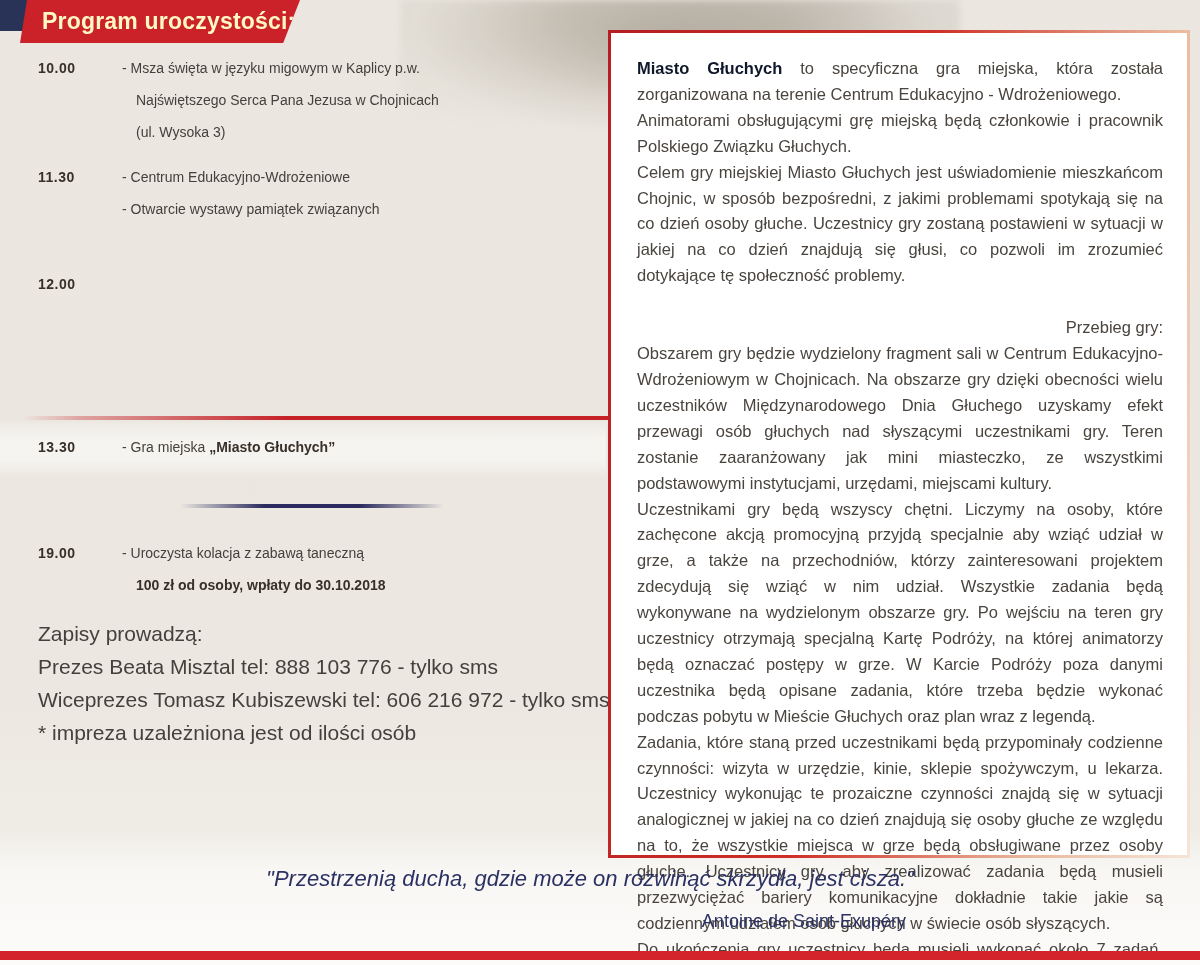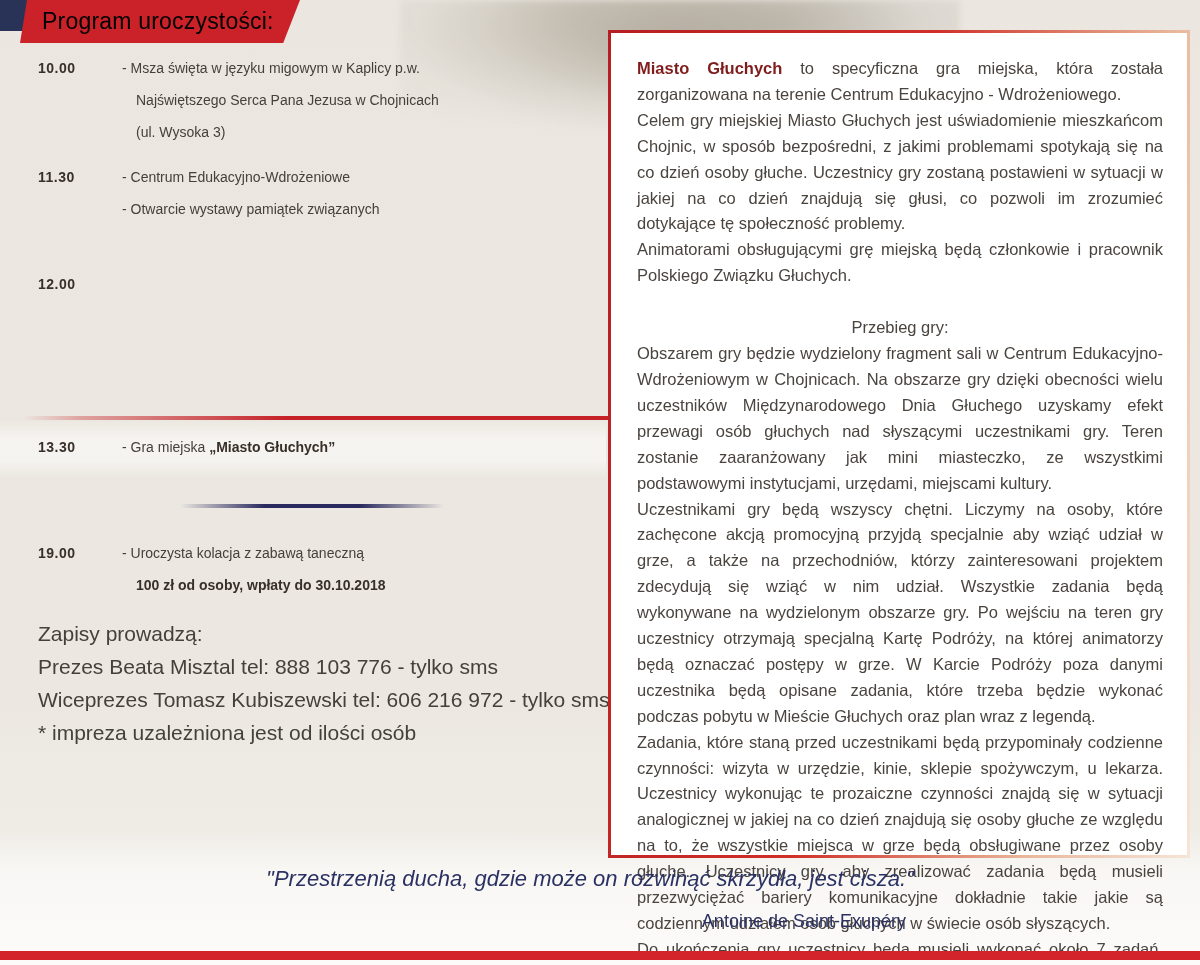--- a/index.html
+++ b/index.html
@@ -28,21 +28,21 @@
     clip-path:polygon(0 0,100% 0,70% 100%,0 100%);
   }
   
   .banner{
     position:absolute;left:20px;top:0;width:280px;height:43px;
     background:#cb2129;
     clip-path:polygon(2.5% 0,100% 0,94% 100%,0 100%);
     display:flex;align-items:center;
   }
   .banner .title{
-    color:#000000;font-weight:400;font-size:23px;padding-left:22px;letter-spacing:.2px;text-align:center;
+    color:#fef9c3;font-weight:700;font-size:23px;padding-left:22px;letter-spacing:.2px;text-align:center;
   }
   
   .row{position:absolute;left:38px;display:flex;align-items:flex-start;font-size:14px;line-height:32px;}
   .time{width:84px;flex:0 0 84px;font-weight:700;color:#382f29;letter-spacing:.5px;}
   .lines{color:#45403b;}
   .lines .cont{padding-left:14px;}
   .lines strong,.bold{font-weight:700;color:#382f29;}
   .r1{top:52px;}
   .r2{top:161px;}
   .r3{top:268px;}
@@ -67,22 +67,22 @@
   .info-box{
     position:absolute;left:608px;top:30px;width:582px;height:828px;
     box-sizing:border-box;background:#ffffff;
     border:3px solid;
     border-image:linear-gradient(100deg,#b71d22,#cf2f27 45%,#e9b89c 78%,#f6e4d7) 1;
     padding:23px 24px 0 26px;
   }
   .info-box p{
     margin:0;font-size:16.5px;line-height:25.9px;text-align:justify;color:#4a443f;
   }
-  .info-box p.heading{margin-top:26px;text-align:center;}
-  .info-box strong{color:#7f1d1d;}
+  .info-box p.heading{margin-top:26px;text-align:right;}
+  .info-box strong{color:#0f172a;}
   
   .quote{
     position:absolute;left:240px;top:866px;width:700px;text-align:center;
     color:#2b3263;font-size:22px;font-style:italic;line-height:26px;
   }
   .quote .author{
     margin-top:16px;text-align:right;padding-right:34px;font-size:18px;font-style:normal;
   }
   
   .bottom-bar{
@@ -146,22 +146,22 @@
 
   <div class="registration">
     <div>Zapisy prowadzą:</div>
     <div>Prezes Beata Misztal tel: 888 103 776 - tylko sms</div>
     <div>Wiceprezes Tomasz Kubiszewski tel: 606 216 972 - tylko sms</div>
     <div>* impreza uzależniona jest od ilości osób</div>
   </div>
 
   <div class="info-box">
     <p><strong>Miasto Głuchych</strong><span> to specyficzna gra miejska, która została zorganizowana na terenie Centrum Edukacyjno - Wdrożeniowego.</span></p>
+    <p>Animatorami obsługującymi grę miejską będą członkowie i pracownik Polskiego Związku Głuchych.</p>
     <p>Celem gry miejskiej Miasto Głuchych jest uświadomienie mieszkańcom Chojnic, w sposób bezpośredni, z jakimi problemami spotykają się na co dzień osoby głuche. Uczestnicy gry zostaną postawieni w sytuacji w jakiej na co dzień znajdują się głusi, co pozwoli im zrozumieć dotykające tę społeczność problemy.</p>
-    <p>Animatorami obsługującymi grę miejską będą członkowie i pracownik Polskiego Związku Głuchych.</p>
     <p class="heading">Przebieg gry:</p>
     <p>Obszarem gry będzie wydzielony fragment sali w Centrum Edukacyjno-Wdrożeniowym w Chojnicach. Na obszarze gry dzięki obecności wielu uczestników Międzynarodowego Dnia Głuchego uzyskamy efekt przewagi osób głuchych nad słyszącymi uczestnikami gry. Teren zostanie zaaranżowany jak mini miasteczko, ze wszystkimi podstawowymi instytucjami, urzędami, miejscami kultury.</p>
     <p>Uczestnikami gry będą wszyscy chętni. Liczymy na osoby, które zachęcone akcją promocyjną przyjdą specjalnie aby wziąć udział w grze, a także na przechodniów, którzy zainteresowani projektem zdecydują się wziąć w nim udział. Wszystkie zadania będą wykonywane na wydzielonym obszarze gry. Po wejściu na teren gry uczestnicy otrzymają specjalną Kartę Podróży, na której animatorzy będą oznaczać postępy w grze. W Karcie Podróży poza danymi uczestnika będą opisane zadania, które trzeba będzie wykonać podczas pobytu w Mieście Głuchych oraz plan wraz z legendą.</p>
     <p>Zadania, które staną przed uczestnikami będą przypominały codzienne czynności: wizyta w urzędzie, kinie, sklepie spożywczym, u lekarza. Uczestnicy wykonując te prozaiczne czynności znajdą się w sytuacji analogicznej w jakiej na co dzień znajdują się osoby głuche ze względu na to, że wszystkie miejsca w grze będą obsługiwane przez osoby głuche. Uczestnicy gry, aby zrealizować zadania będą musieli przezwyciężać bariery komunikacyjne dokładnie takie jakie są codziennym udziałem osób głuchych w świecie osób słyszących.</p>
     <p>Do ukończenia gry uczestnicy będą musieli wykonać około 7 zadań. Wszyscy, którzy wykonają zadania otrzymają gadżet potwierdzający pobyt w Mieście Głuchych. Uczestnicy, którzy najlepiej i najszybciej wykonają zadania w Mieście Głuchych otrzymają nagrody rzeczowe.</p>
   </div>
 
   <div class="quote">
     <div>"Przestrzenią ducha, gdzie może on rozwinąć skrzydła, jest cisza."</div>
     <div class="author">Antoine de Saint-Exupéry</div>

